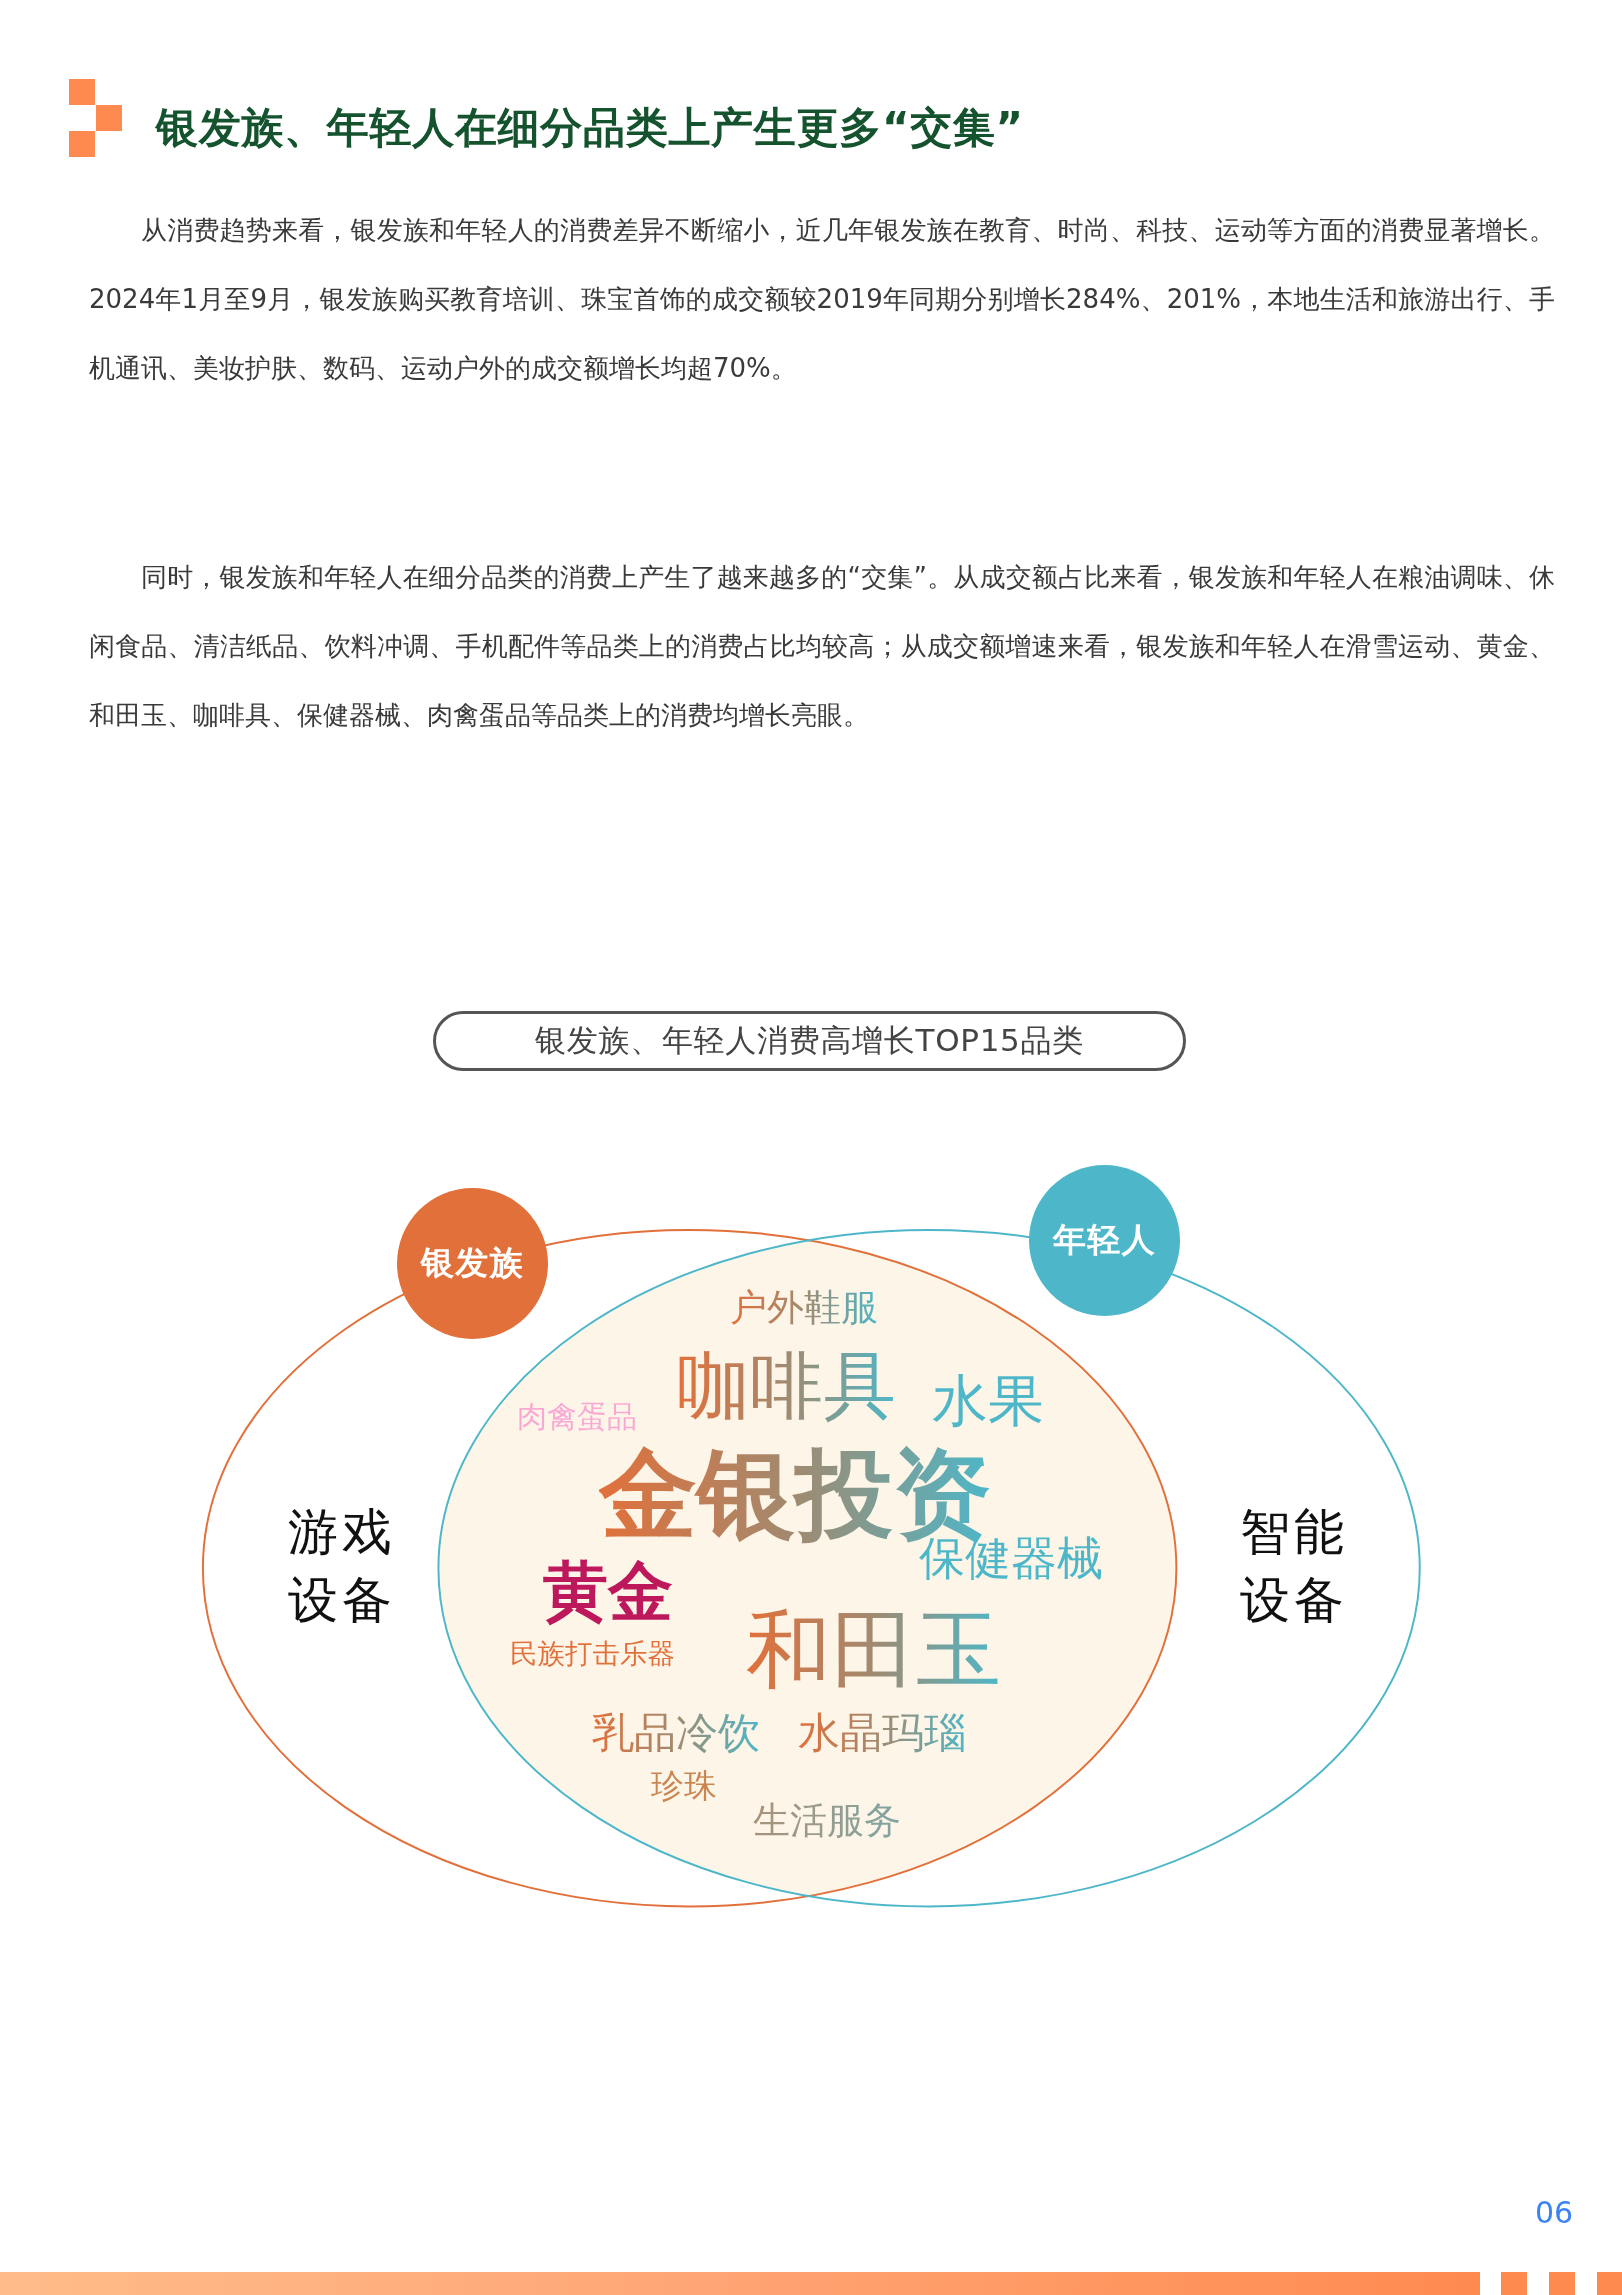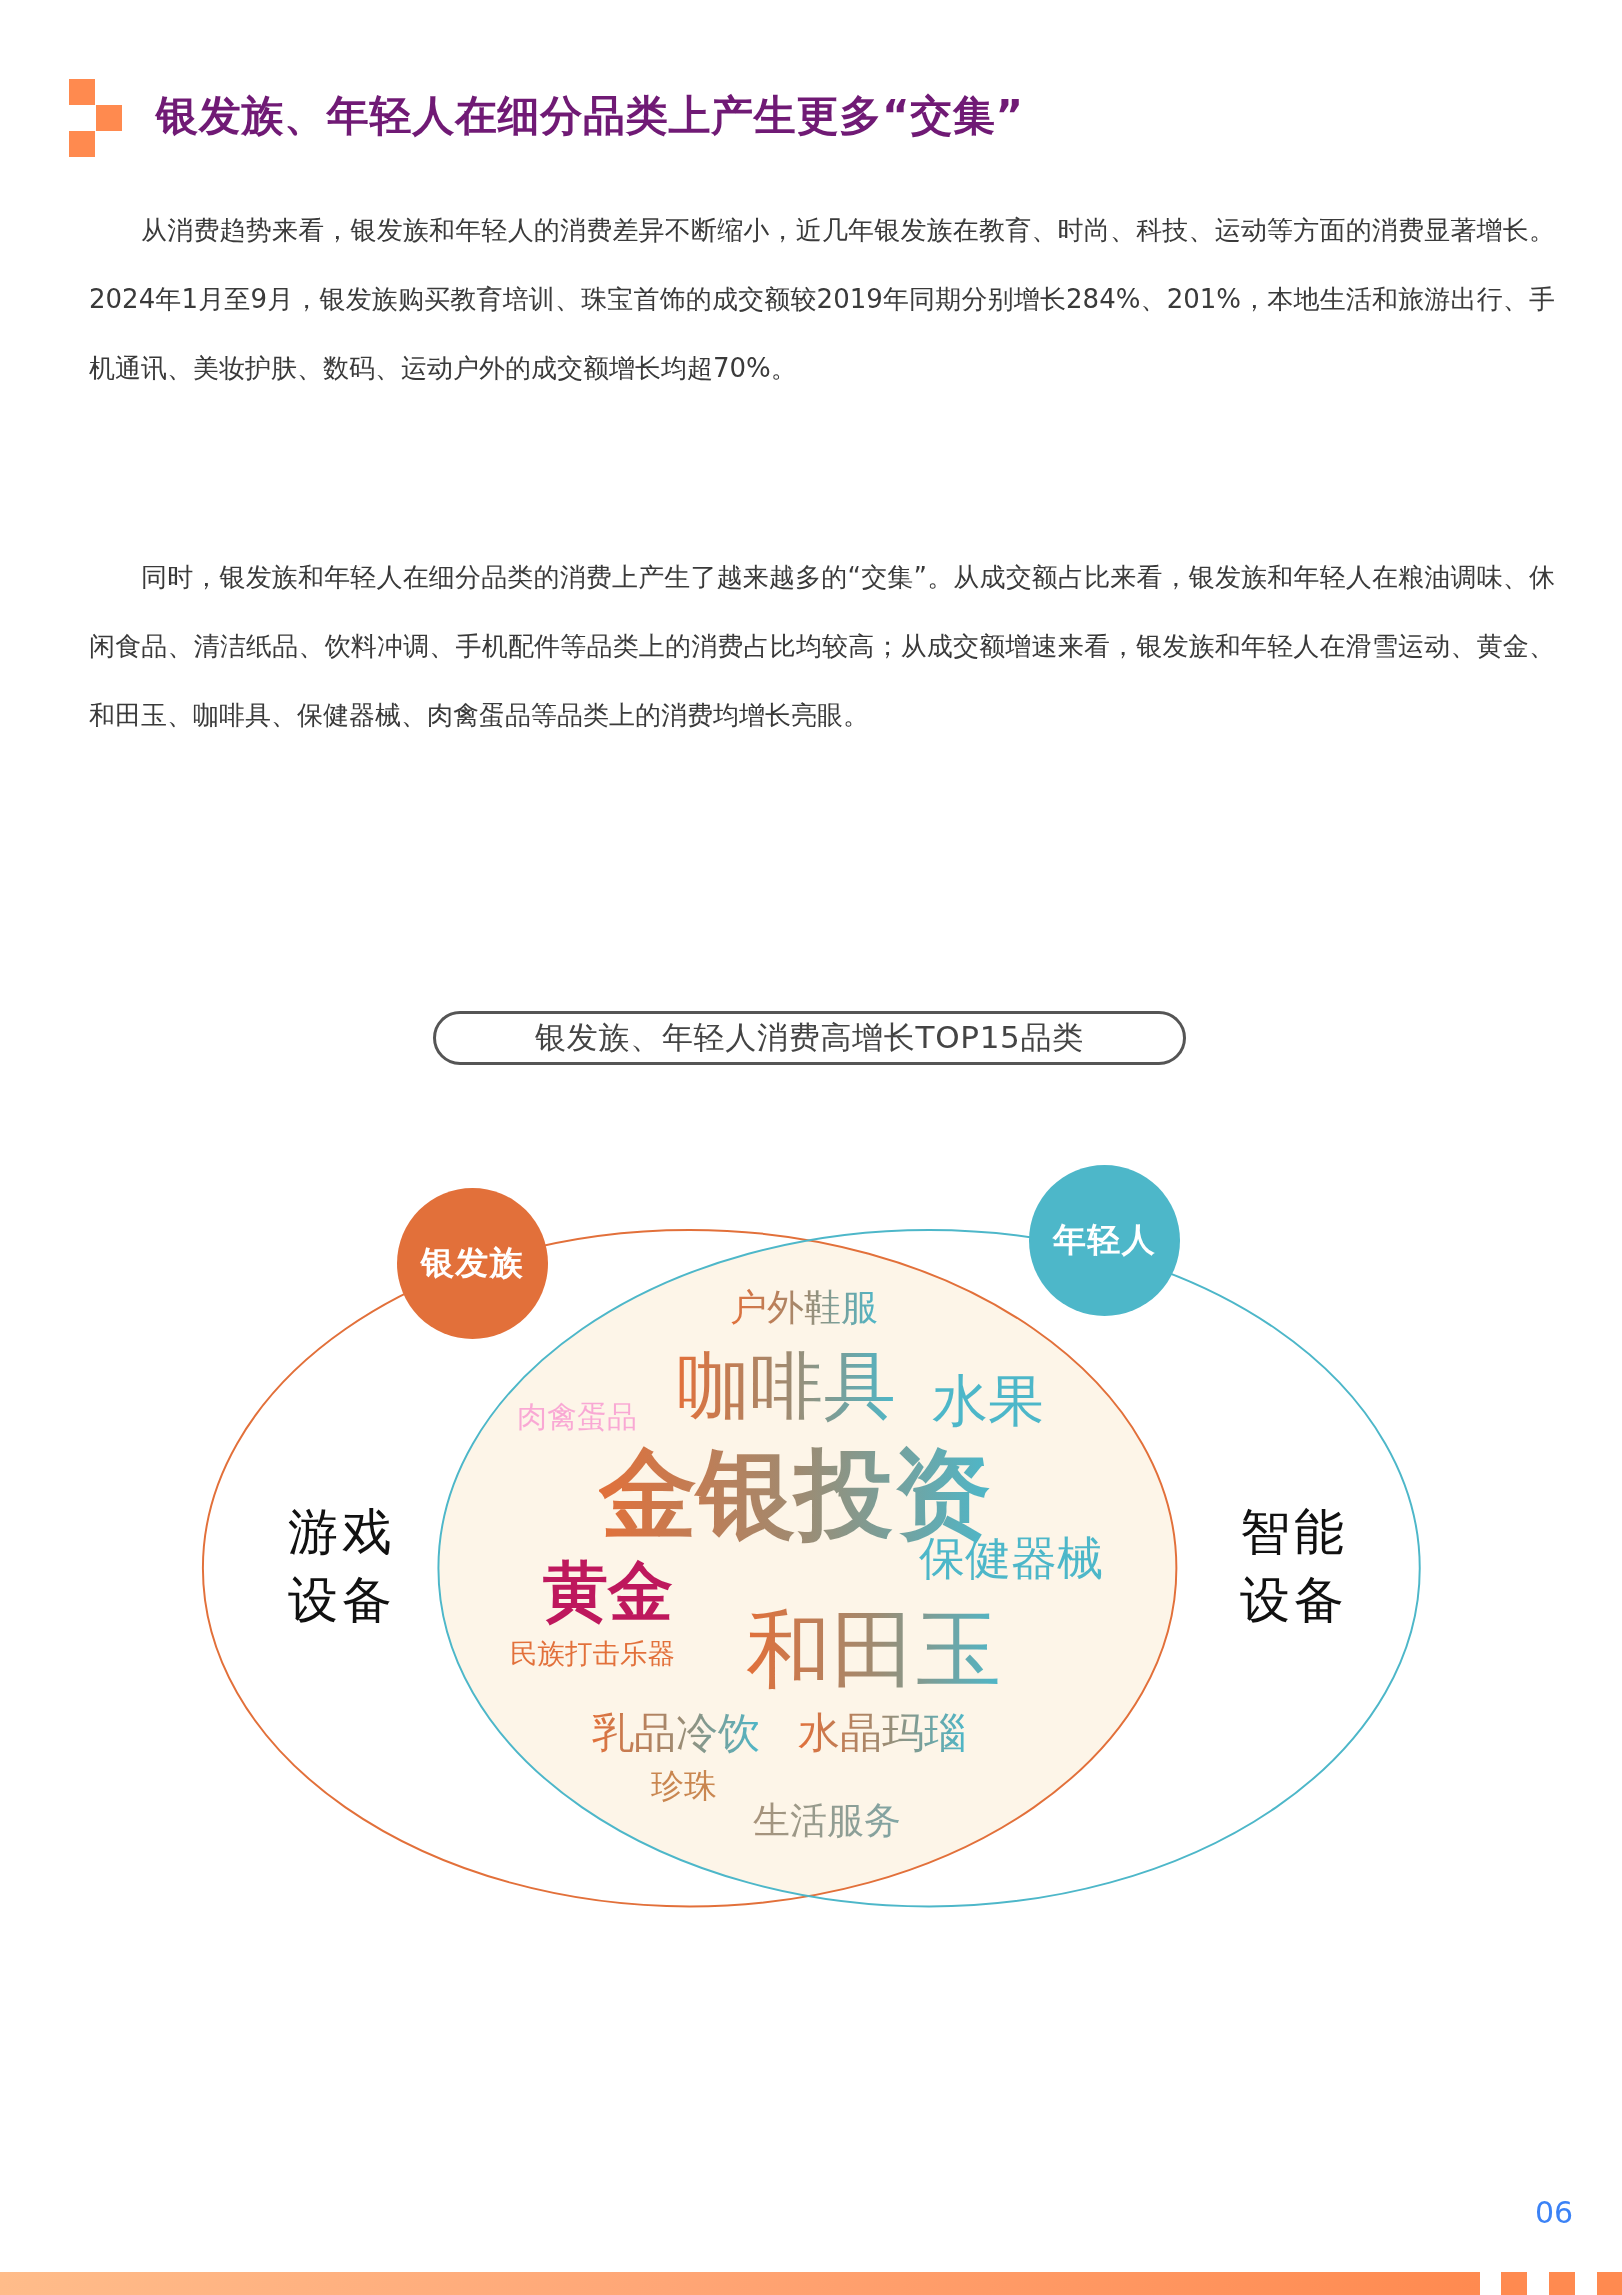--- a/index.html
+++ b/index.html
@@ -3,31 +3,31 @@
 <meta charset="utf-8">
 <style>
   html, body { margin: 0; padding: 0; background: #ffffff; }
   body {
     width: 1622px; height: 2295px; position: relative; overflow: hidden;
     font-family: "DejaVu Sans", "Liberation Sans", sans-serif;
     color: #3a3a3a;
   }
   .sq { position: absolute; width: 26px; height: 26px; background: #FF8A4F; }
   .title {
-    position: absolute; left: 156px; top: 88px;
-    font-size: 42px; font-weight: bold; color: #701a75; letter-spacing: 0.7px;
+    position: absolute; left: 156px; top: 100px;
+    font-size: 42px; font-weight: bold; color: #14532d; letter-spacing: 0.7px;
     white-space: nowrap;
   }
   .para {
     position: absolute; left: 89px; width: 1466px;
     font-size: 26px; line-height: 69px; color: #3a3a3a;
     text-indent: 2em; text-align: justify;
   }
   .pill {
-    position: absolute; left: 433px; top: 1011px; width: 753px; height: 54px;
+    position: absolute; left: 433px; top: 1011px; width: 753px; height: 60px;
     border: 3.3px solid #555555; border-radius: 41px; box-sizing: border-box;
     display: flex; align-items: center; justify-content: center;
     font-size: 31px; color: #444444; letter-spacing: 0.7px;
   }
   svg.venn { position: absolute; left: 0; top: 0; }
   .badge {
     position: absolute; width: 151px; height: 151px; border-radius: 50%;
     display: flex; align-items: center; justify-content: center;
     color: #ffffff; font-weight: bold; font-size: 33px; letter-spacing: 1.3px;
   }

